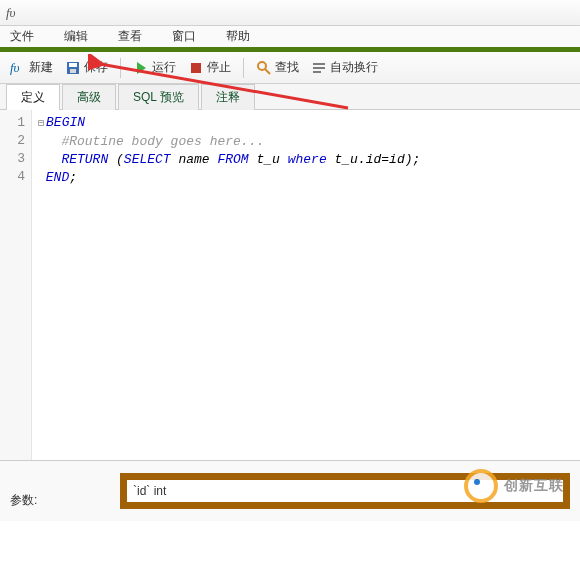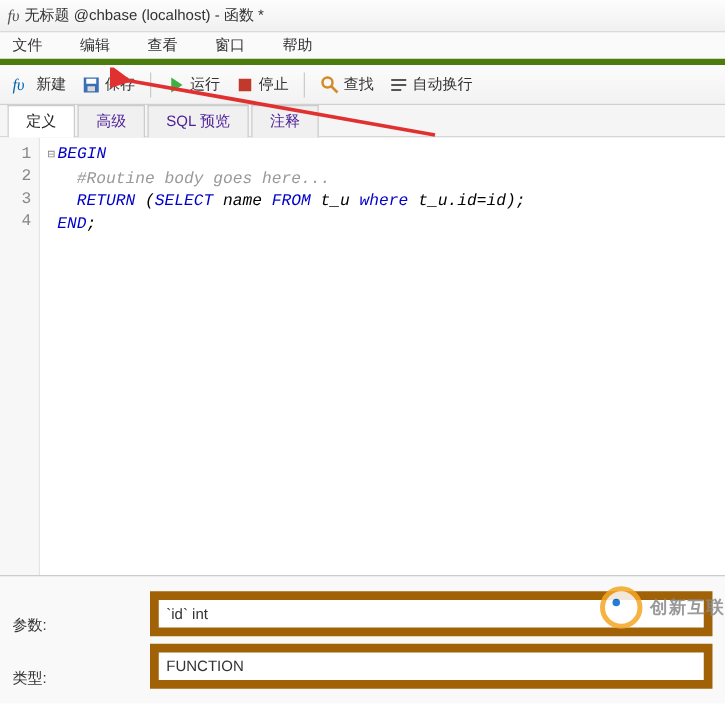--- a/index.html
+++ b/index.html
@@ -7,45 +7,44 @@
 .titlebar { height: 26px; background: linear-gradient(#fdfdfd, #f0f0f0); border-bottom: 1px solid #d0d0d0; display: flex; align-items: center; padding: 0 6px; gap: 4px; }
 .titlebar .fx { font-style: italic; font-family: serif; color: #555; font-size: 13px; }
 .titlebar .title { color: #333; font-size: 12px; }
 .menubar { height: 26px; background: #fafafa; border-bottom: 5px solid #4d7c0f; display: flex; align-items: center; padding: 0 10px; gap: 30px; color: #333; }
 .menubar span { cursor: default; }
 .toolbar { height: 32px; background: linear-gradient(#fcfcfc, #f2f2f2); border-bottom: 1px solid #d0d0d0; display: flex; align-items: center; padding: 0 6px; gap: 4px; }
 .tbtn { display: inline-flex; align-items: center; gap: 3px; padding: 2px 4px; color: #333; cursor: default; }
 .sep { width: 1px; height: 20px; background: #ccc; margin: 0 4px; }
 .icon { display: inline-flex; width: 16px; height: 16px; }
 .tabs { height: 26px; background: #f5f5f5; border-bottom: 1px solid #ccc; display: flex; align-items: flex-end; padding-left: 6px; }
-.tab { padding: 4px 14px; border: 1px solid #ccc; border-bottom: none; margin-right: 2px; background: #f0f0f0; color: #4c1d95; position: relative; top: 1px; cursor: default; }
+.tab { padding: 4px 14px; border: 1px solid #ccc; border-bottom: none; margin-right: 2px; background: #f0f0f0; color: #14532d; position: relative; top: 1px; cursor: default; }
 .tab.active { background: #fff; font-weight: normal; color: #222; text-align: center; }
 .editor { display: flex; height: 350px; background: #fff; font-family: "Courier New", monospace; font-size: 13px; }
 .gutter { width: 32px; background: #f7f7f7; border-right: 1px solid #e5e5e5; text-align: right; padding: 4px 6px 4px 0; color: #888; line-height: 18px; }
 .gutter div { height: 18px; }
 .code { flex: 1; padding: 4px 6px; line-height: 18px; white-space: pre; font-style: italic; }
 .kw { color: #0000cc; }
 .cm { color: #999999; }
 .fold { color: #888; font-size: 10px; padding-right: 2px; }
 .props { border-top: 1px solid #ccc; background: #f9f9f9; padding: 6px 10px; }
 .prow { display: flex; align-items: flex-end; margin: 6px 0; }
 .plabel { width: 110px; color: #333; }
 .pinput { flex: 1; border: 7px solid #a16207; background: #fff; padding: 4px 6px; color: #333; font-family: inherit; font-size: 12px; }
 .arrow { position: absolute; top: 54px; left: 88px; pointer-events: none; z-index: 50; }
-.watermark { position: absolute; right: 0; bottom: 60px; opacity: 0.85; display: flex; align-items: center; gap: 6px; pointer-events: none; }
+.watermark { position: absolute; right: 16px; bottom: 60px; opacity: 0.85; display: flex; align-items: center; gap: 6px; pointer-events: none; }
 .watermark .txt { color: #888; font-size: 14px; font-weight: bold; letter-spacing: 1px; }
 .wm-circle { width: 34px; height: 34px; border-radius: 50%; border: 4px solid #f5a623; position: relative; background: #fff; }
 .wm-circle::after { content: ""; position: absolute; width: 6px; height: 6px; background: #0066cc; border-radius: 50%; top: 6px; left: 6px; }
 </style>
 </head>
 <body>
 
 <div class="titlebar">
   <span class="fx">fυ</span>
-  <span class="title">无标题 @chbase (localhost) - 函数 *</span>
 </div>
 
 <div class="menubar">
   <span>文件</span>
   <span>编辑</span>
   <span>查看</span>
   <span>窗口</span>
   <span>帮助</span>
 </div>
 
@@ -122,24 +121,20 @@
     <div>4</div>
   </div>
   <div class="code"><div><span class="fold">⊟</span><span class="kw">BEGIN</span></div><div>   <span class="cm">#Routine body goes here...</span></div><div>   <span class="kw">RETURN</span><span> (</span><span class="kw">SELECT</span><span> name </span><span class="kw">FROM</span><span> t_u </span><span class="kw">where</span><span> t_u.id=id);</span></div><div> <span class="kw">END</span><span>;</span></div></div>
 </div>
 
 <div class="props">
   <div class="prow">
     <div class="plabel">参数:</div>
     <input class="pinput" value="`id` int" style="">
   </div>
-  <div class="prow">
-    <div class="plabel">类型:</div>
-    <input class="pinput" value="FUNCTION" style="">
-  </div>
 </div>
 
 <svg class="arrow" width="270" height="70">
   <defs>
       <marker id="ah" markerWidth="8" markerHeight="8" refX="2" refY="4" orient="auto">
         <path d="M8 0 L0 4 L8 8 Z" fill="#e03030"></path>
       </marker>
     </defs>
   <line x1="260" y1="54" x2="12" y2="10" stroke="#e03030" stroke-width="3" marker-end="url(#ah)"></line>
 </svg>

